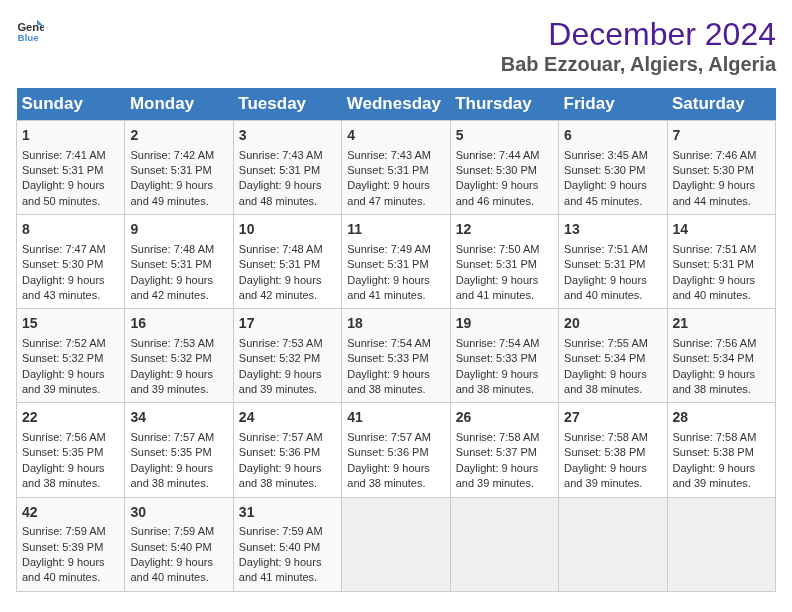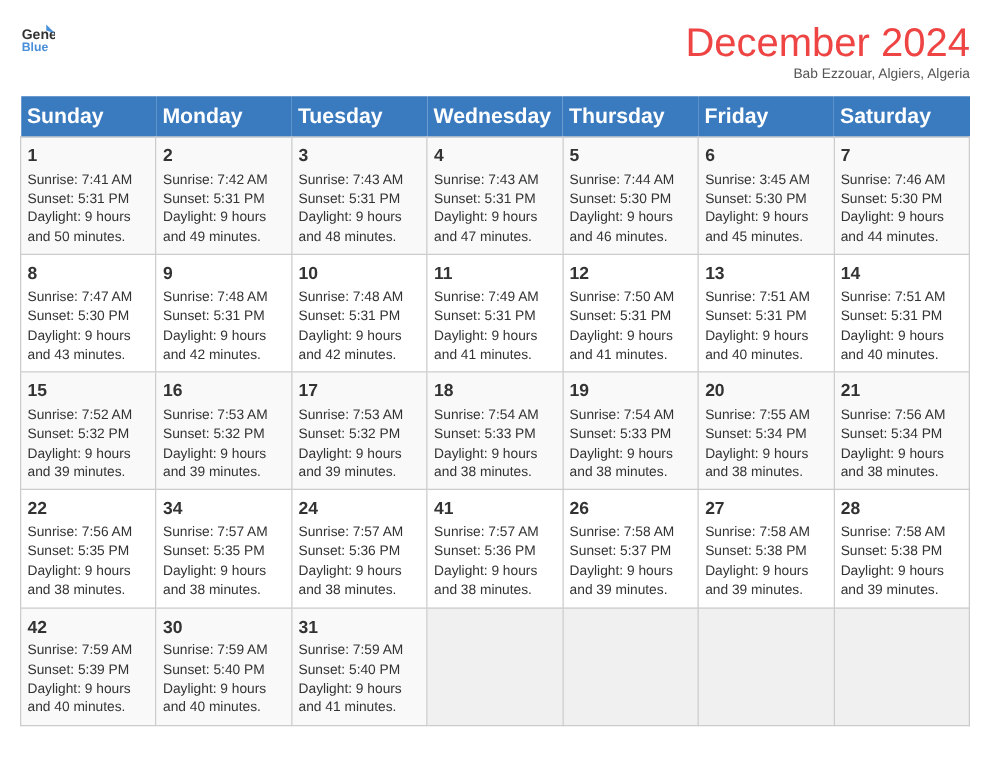--- a/index.html
+++ b/index.html
@@ -24,25 +24,25 @@
     .logo-icon {
       width: 28px;
       height: 28px;
     }
     .title-block {
       text-align: right;
     }
     .title-block h1 {
       font-size: 32px;
       font-weight: normal;
-      color: #ef4444;
+      color: #4c1d95;
     }
     .title-block h2 {
-      font-size: 11px;
-      font-weight: normal;
+      font-size: 20px;
+      font-weight: bold;
       color: #555;
     }
     table {
       width: 100%;
       border-collapse: collapse;
       font-size: 11px;
     }
     thead tr th {
       background-color: #3a7abf;
       color: #fff;

